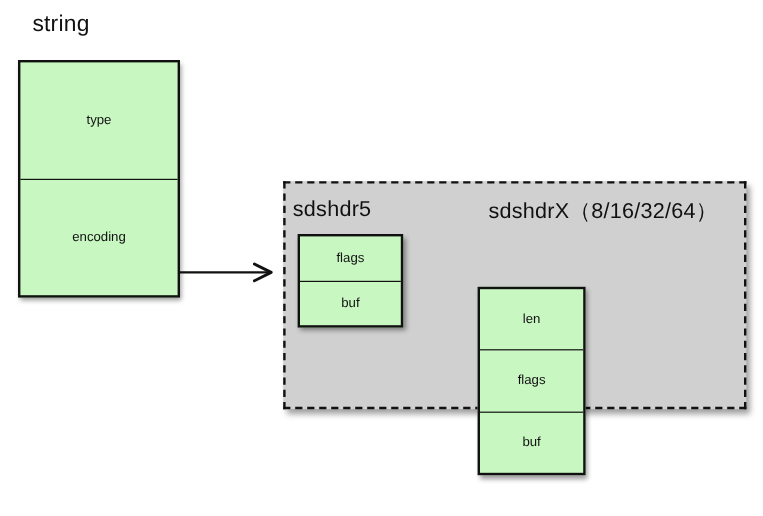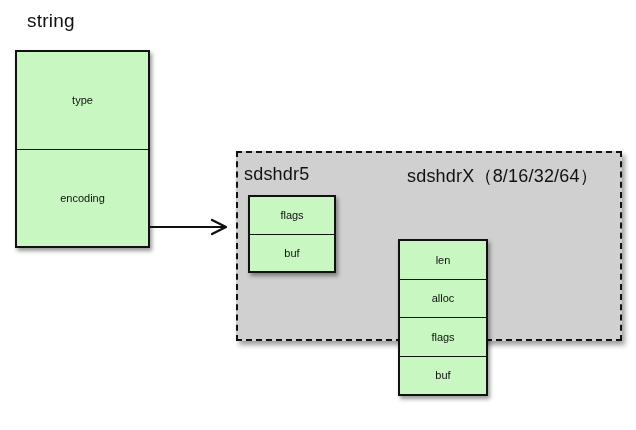--- a/index.html
+++ b/index.html
@@ -82,18 +82,17 @@
     <div class="panel-title title-sdshdrx">sdshdrX（8/16/32/64）</div>
   </div>
 
   <div class="struct sdshdr5-table">
     <div class="cell">flags</div>
     <div class="cell">buf</div>
   </div>
 
   <div class="struct sdshdrx-table">
     <div class="cell">len</div>
-    <div class="cell">alloc</div>
     <div class="cell">flags</div>
     <div class="cell">buf</div>
   </div>
 
 </div>
 
 </body></html>

